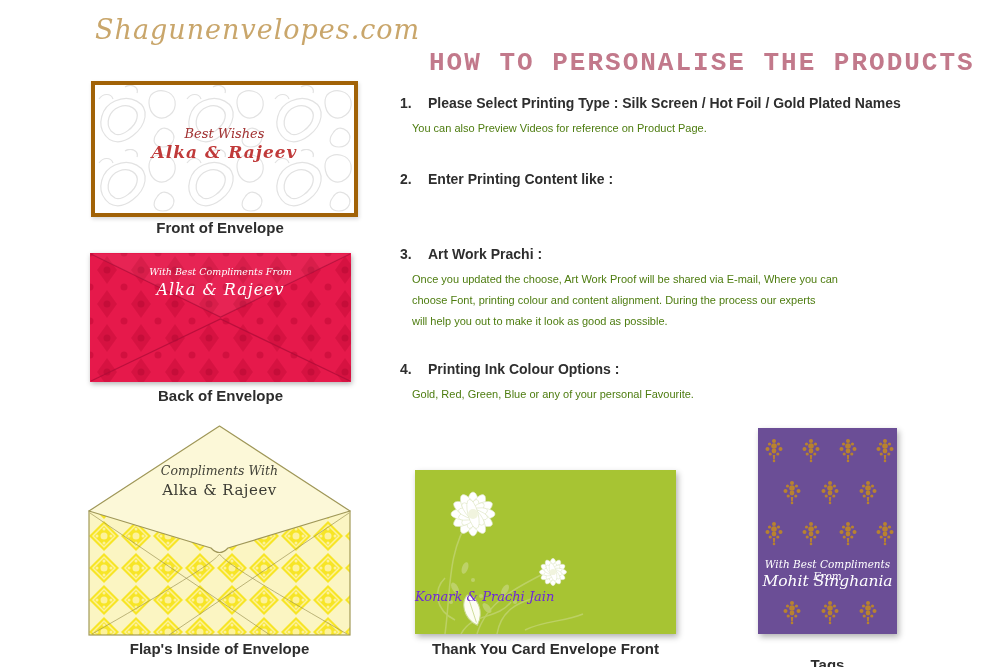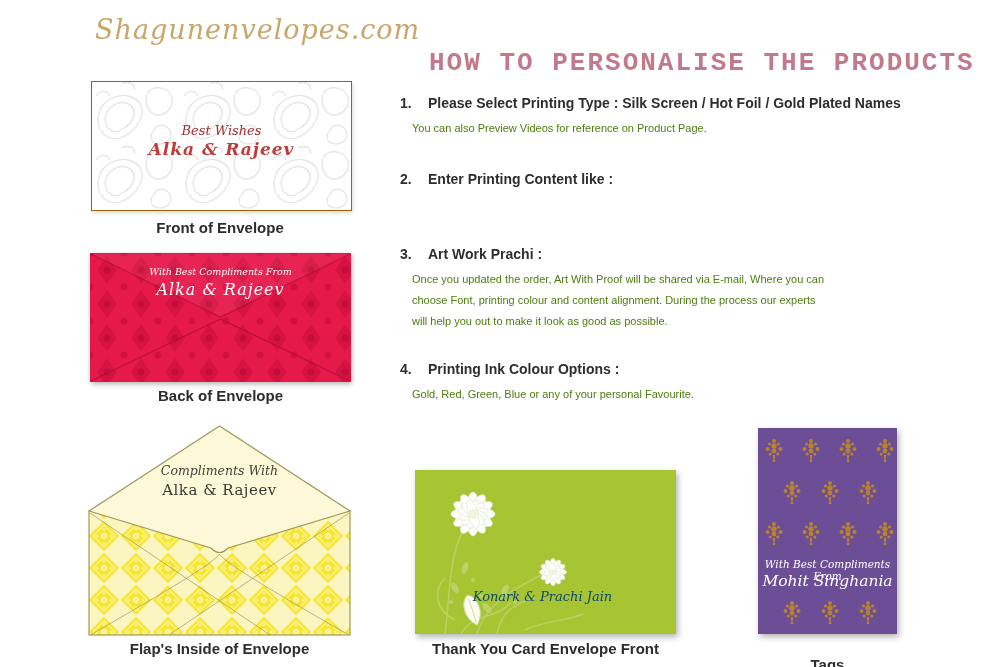--- a/index.html
+++ b/index.html
@@ -19,40 +19,40 @@
   .step .body{margin-left:12px;margin-top:7px;font-size:11px;color:#4d7c0f;line-height:21px;}
   .step .body div{white-space:nowrap;}
 
   
   .caption{position:absolute;text-align:center;font-weight:bold;font-size:15px;color:#2d2d2d;}
   .sample{position:absolute;}
   .sample svg{position:absolute;left:0;top:0;display:block;}
   .ovl{position:absolute;left:0;width:100%;text-align:center;line-height:1.1;}
 
   
-  .front-env{left:91px;top:81px;width:259px;height:128px;border:1px solid #a16207;
+  .front-env{left:91px;top:81px;width:259px;height:128px;border:4px solid #a16207;
              box-shadow:1px 2px 4px rgba(0,0,0,.15);background:#fff;}
   .front-l1{top:42px;font-family:"DejaVu Serif",serif;font-style:italic;font-size:13px;color:#a23131;}
   .front-l2{top:58px;font-family:"DejaVu Serif",serif;font-style:italic;font-weight:bold;
             font-size:17px;color:#c03a3a;letter-spacing:1px;}
 
   
   .back-env{left:90px;top:253px;width:261px;height:129px;box-shadow:1px 2px 5px rgba(0,0,0,.3);}
   .back-l1{top:14px;font-family:"DejaVu Serif",serif;font-style:italic;font-size:9.5px;color:#ffffff;}
   .back-l2{top:28px;font-family:"DejaVu Serif",serif;font-style:italic;font-size:16px;color:#ffffff;letter-spacing:1px;}
 
   
   .flap-env{left:88px;top:424px;width:263px;height:212px;}
   .flap-l1{top:40px;font-family:"DejaVu Serif",serif;font-style:italic;font-size:12.5px;color:#44443a;}
   .flap-l2{top:58px;font-family:"DejaVu Serif",serif;font-size:15px;color:#3b3b33;letter-spacing:.5px;}
 
   
   .ty-card{left:415px;top:470px;width:261px;height:164px;box-shadow:2px 3px 6px rgba(0,0,0,.3);}
-  .ty-sig{top:120px;text-align:center;padding-right:6px;box-sizing:border-box;
-          font-family:"DejaVu Serif",serif;font-style:italic;font-size:13px;color:#0c4a6e;}
+  .ty-sig{top:120px;text-align:left;padding-right:6px;box-sizing:border-box;
+          font-family:"DejaVu Serif",serif;font-style:italic;font-size:13px;color:#6d28d9;}
 
   
   .tag{left:758px;top:428px;width:139px;height:206px;box-shadow:2px 3px 6px rgba(0,0,0,.3);}
   .tag-l1{top:131px;font-family:"DejaVu Serif",serif;font-style:italic;font-size:10.5px;color:#ffffff;}
   .tag-l2{top:145px;font-family:"DejaVu Serif",serif;font-style:italic;font-size:15.5px;color:#ffffff;}
 
   .cap-front{left:90px;top:219px;width:260px;}
   .cap-back{left:90px;top:387px;width:261px;}
   .cap-flap{left:88px;top:640px;width:263px;}
   .cap-ty{left:415px;top:640px;width:261px;}
@@ -74,21 +74,21 @@
       </div>
   </div>
   <div class="step" style="top:171px">
     <span class="num">2.</span>
     <div class="head">Enter Printing Content like :</div>
   </div>
   <div class="step" style="top:246px">
     <span class="num">3.</span>
     <div class="head">Art Work Prachi :</div>
     <div class="body">
-      <div>Once you updated the order, Art With Proof will be shared via E-mail, Where you can</div>
+      <div>Once you updated the choose, Art Work Proof will be shared via E-mail, Where you can</div>
       <div>choose Font, printing colour and content alignment. During the process our experts</div>
       <div>will help you out to make it look as good as possible.</div>
     </div>
   </div>
   <div class="step" style="top:361px">
     <span class="num">4.</span>
     <div class="head">Printing Ink Colour Options :</div>
     <div class="body">
         <div>Gold, Red, Green, Blue or any of your personal Favourite.</div>
       </div>

